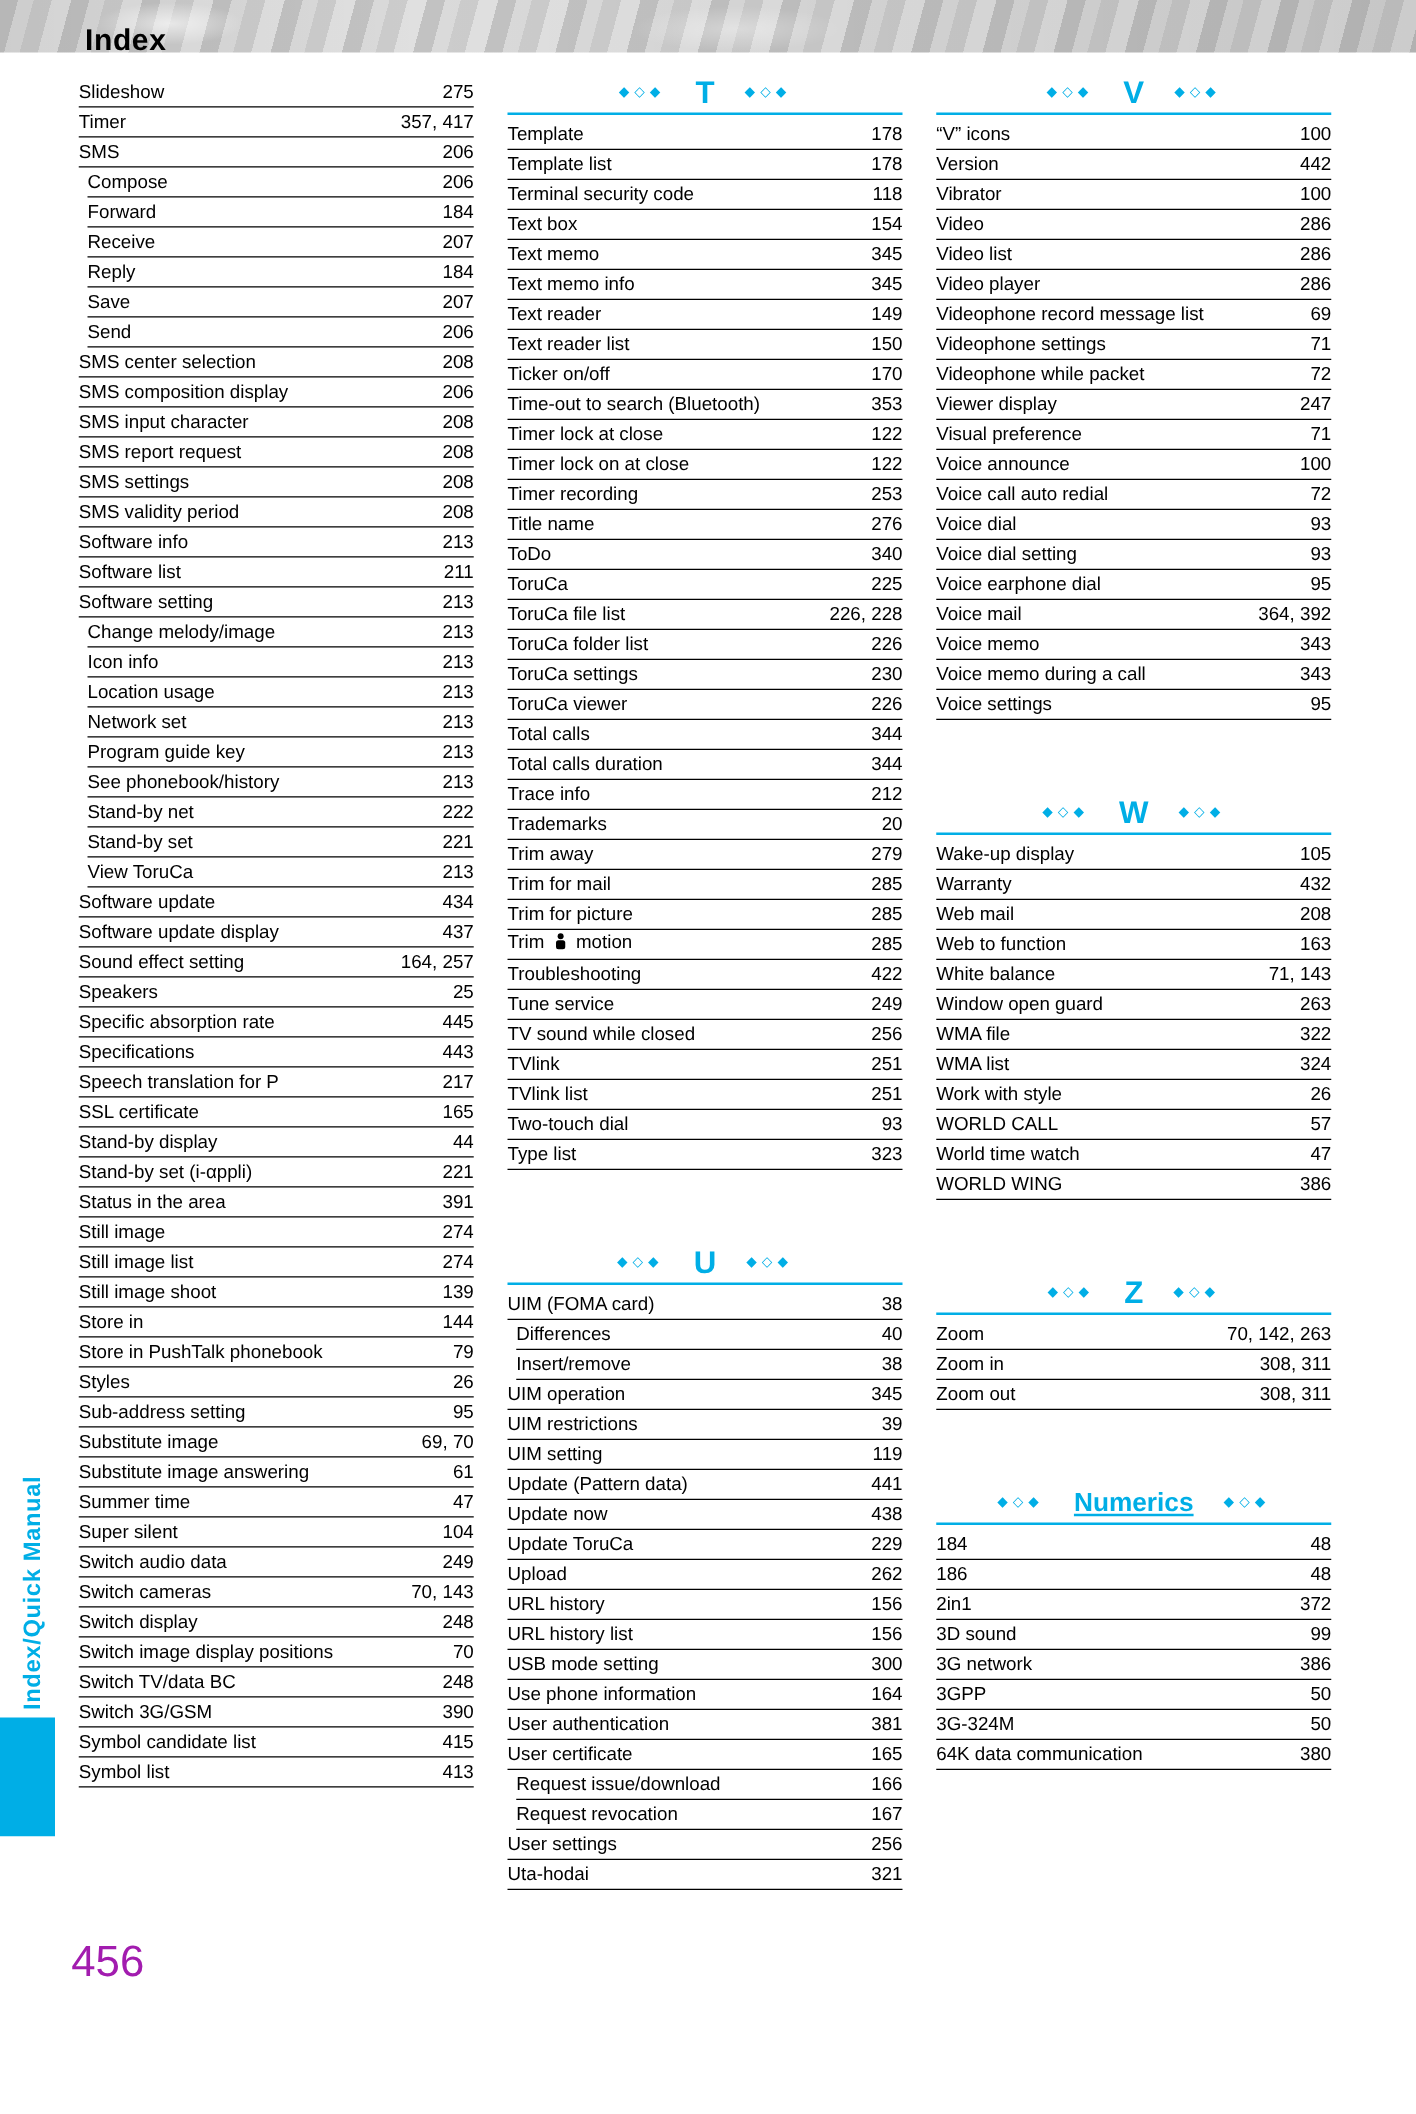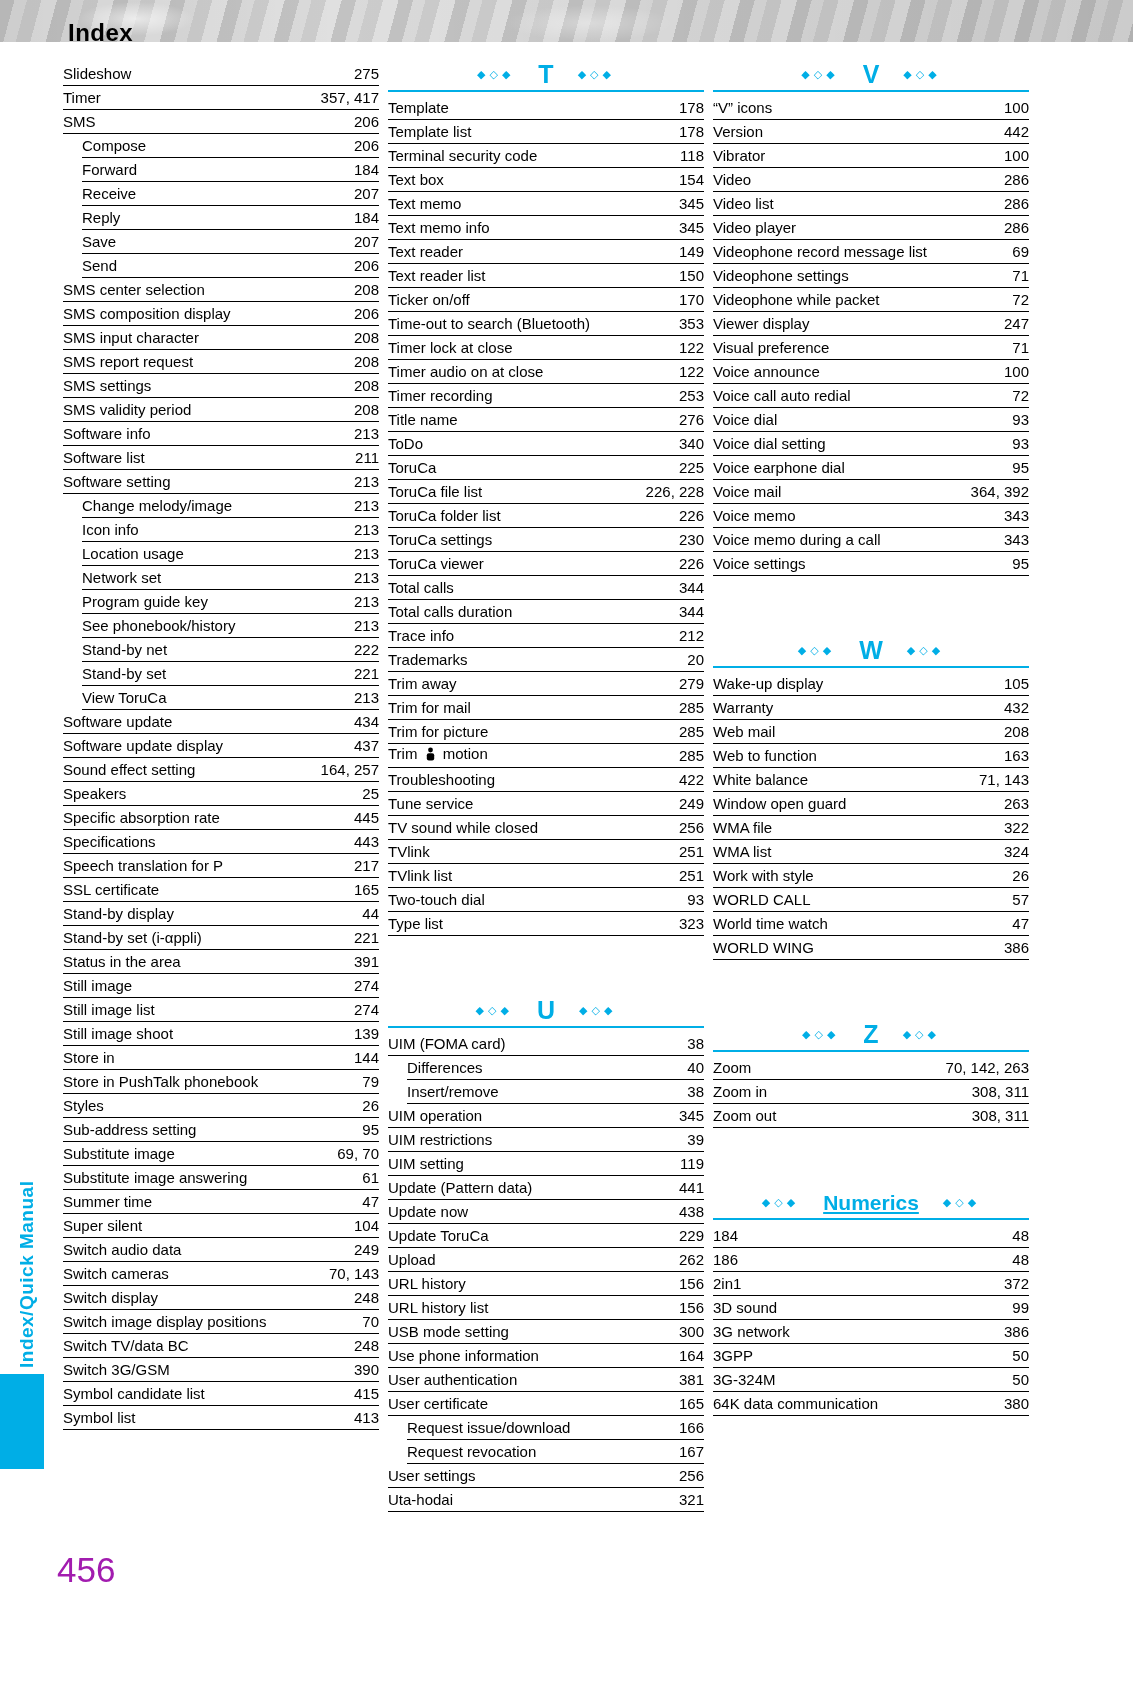--- a/index.html
+++ b/index.html
@@ -22,21 +22,21 @@
   }
   .title {
     position:absolute; left:56px; top:0; margin:12px;
     font-size:24px; line-height:42px; font-weight:700; color:#000;
     letter-spacing:0.5px;
   }
 
   
   #columns {
     position:absolute; left:63px; top:62px; width:988px;
-    display:flex; gap:9px; align-items:flex-start;
+    display:flex; gap:27px; align-items:flex-start;
   }
   .col { width:316px; flex:0 0 316px; }
   .block.gap { margin-top:62px; }
 
   .sec-header {
     display:flex; justify-content:center; align-items:center; gap:24px;
     height:24px; padding-bottom:4px; margin-bottom:4px;
     border-bottom:2.5px solid var(--accent);
   }
   .diamonds { color:var(--accent); font-size:11px; letter-spacing:4px; line-height:1; }
@@ -44,21 +44,21 @@
   .letter.word { font-size:21px;text-decoration:underline; }
 
   .entry {
     display:flex; justify-content:space-between; align-items:flex-end;
     height:24px; padding-bottom:3px; box-sizing:border-box;
     border-bottom:1.5px solid #000;
     font-size:15px; line-height:1.15;
   }
   .entry .label { white-space:nowrap; }
   .entry .pg { white-space:nowrap; margin-left:8px; }
-  .entry.sub { margin-left:19px; }
+  .entry.sub { margin-left:7px; }
   .entry.wrap { flex-wrap:wrap; height:48px; align-content:flex-end; }
   .entry.wrap .label { flex:0 0 100%; }
   .entry.wrap .pg { margin-left:auto; }
 
   .inline-icon { display:inline-block; vertical-align:-2px; margin:0 3px; }
 
   
   .side-label {
     position:absolute; left:16px; top:1368px;
     transform:rotate(-90deg); transform-origin:0 0;
@@ -359,21 +359,21 @@
         </div>
         <div class="entry">
           <span class="label">Time-out to search (Bluetooth)</span>
           <span class="pg">353</span>
         </div>
         <div class="entry">
           <span class="label">Timer lock at close</span>
           <span class="pg">122</span>
         </div>
         <div class="entry">
-          <span class="label">Timer audio on at close</span>
+          <span class="label">Timer lock on at close</span>
           <span class="pg">122</span>
         </div>
         <div class="entry">
           <span class="label">Timer recording</span>
           <span class="pg">253</span>
         </div>
         <div class="entry">
           <span class="label">Title name</span>
           <span class="pg">276</span>
         </div>

